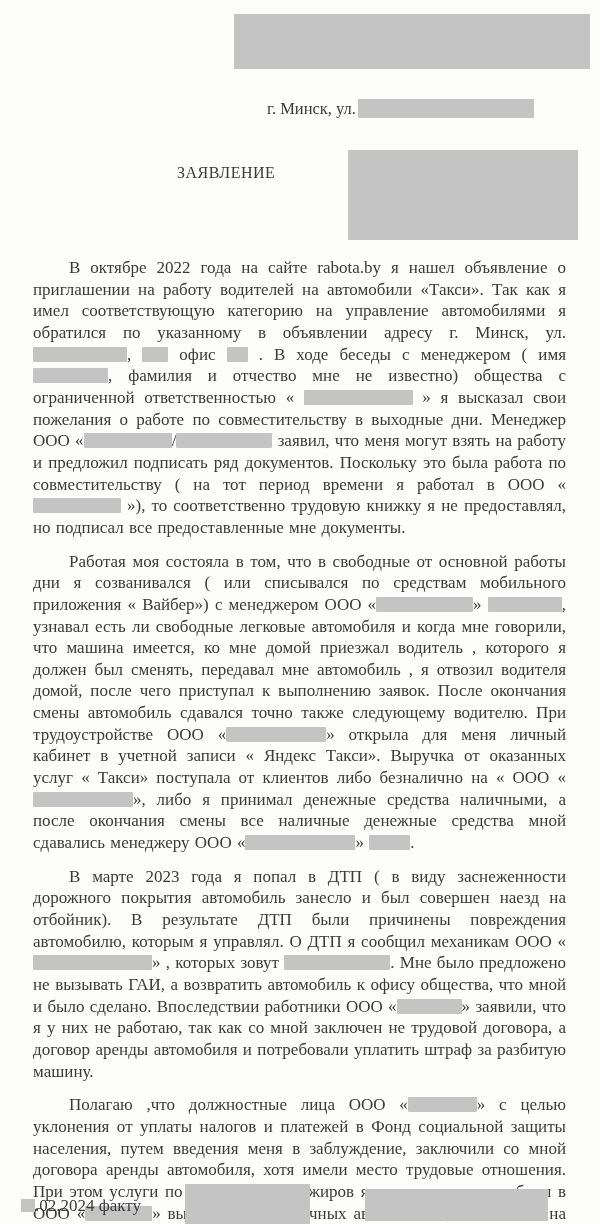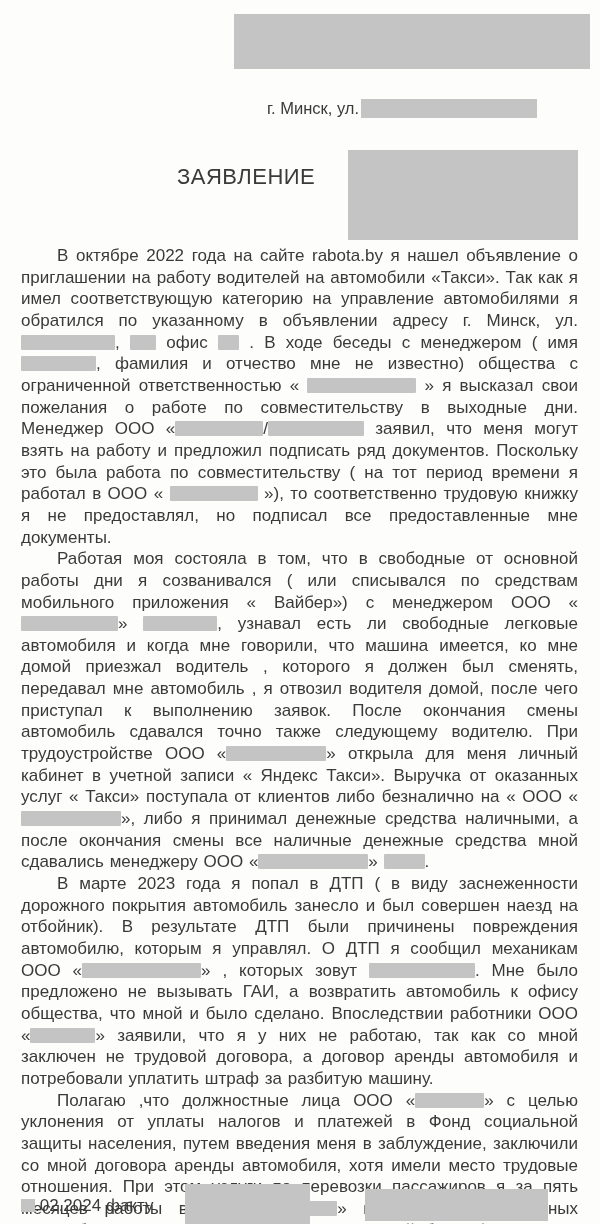--- a/index.html
+++ b/index.html
@@ -2,49 +2,49 @@
 <html><head>
 <meta charset="utf-8">
 <style>
   html, body { margin: 0; padding: 0; background: #ffffff; }
   .page {
     position: relative;
     width: 600px;
     height: 1224px;
     background: #fdfdfc;
     overflow: hidden;
-    font-family: Liberation Sans, sans-serif;
+    font-family: Liberation Serif, serif;
     color: #3a3a3a;
   }
   .redact { background: #c4c4c4; }
   .abs { position: absolute; }
 
   
   .box-top   { left: 234px; top: 14px;  width: 356px; height: 55px; }
   
   .box-applicant { left: 348px; top: 150px; width: 230px; height: 90px; }
 
   .addr {
     position: absolute; left: 267px; top: 97px;
     font-size: 16.5px; line-height: 23px; white-space: nowrap;
   }
   .r-street { display: inline-block; width: 176px; height: 19px; vertical-align: -4px; margin-left: 2px; }
   .r-phone  { display: inline-block; width: 91px;  height: 17px; vertical-align: -3px; margin-left: 6px; }
 
   .title {
     position: absolute; left: 177px; top: 164px;
-    font-size: 22px; letter-spacing: 0.5px;
+    font-size: 16px; letter-spacing: 0.5px;
   }
 
   .body {
     position: absolute; left: 21px; top: 245px; width: 557px;
     font-size: 17px; line-height: 21.65px;
     text-align: justify; word-spacing: 1px;
   }
-  .body p { margin: 0; text-indent: 36px; }
+  .body p { margin: 12px; text-indent: 36px; }
   .redact-inline {
     display: inline-block; height: 15px; vertical-align: -2px;
     background: #c4c4c4; border-radius: 1px;
   }
 
   .date-line {
     position: absolute; left: 21px; top: 1196px;
     font-size: 17px; white-space: nowrap;
   }
   .r-day { display: inline-block; width: 14px; height: 13px; vertical-align: -1px; }

